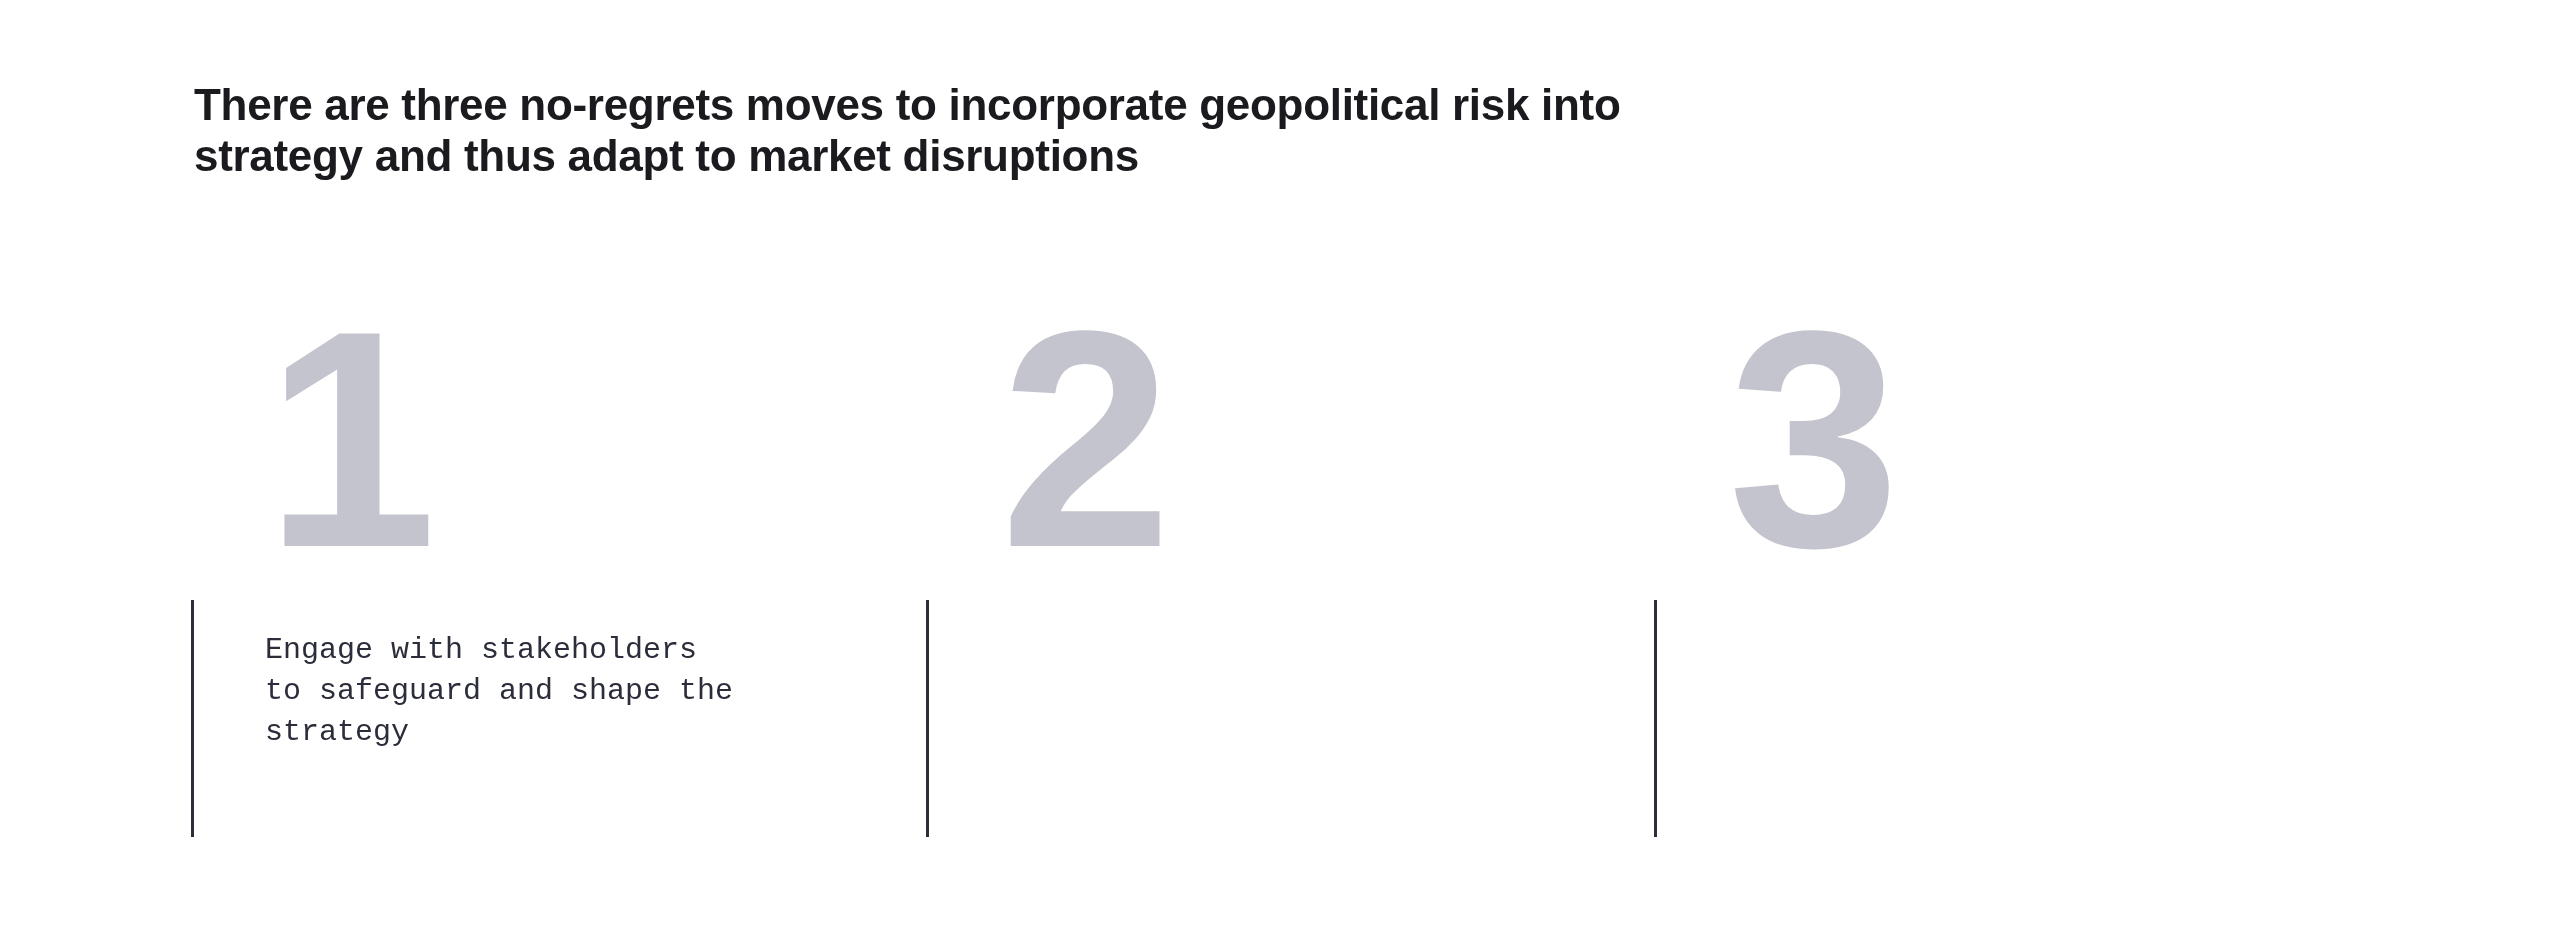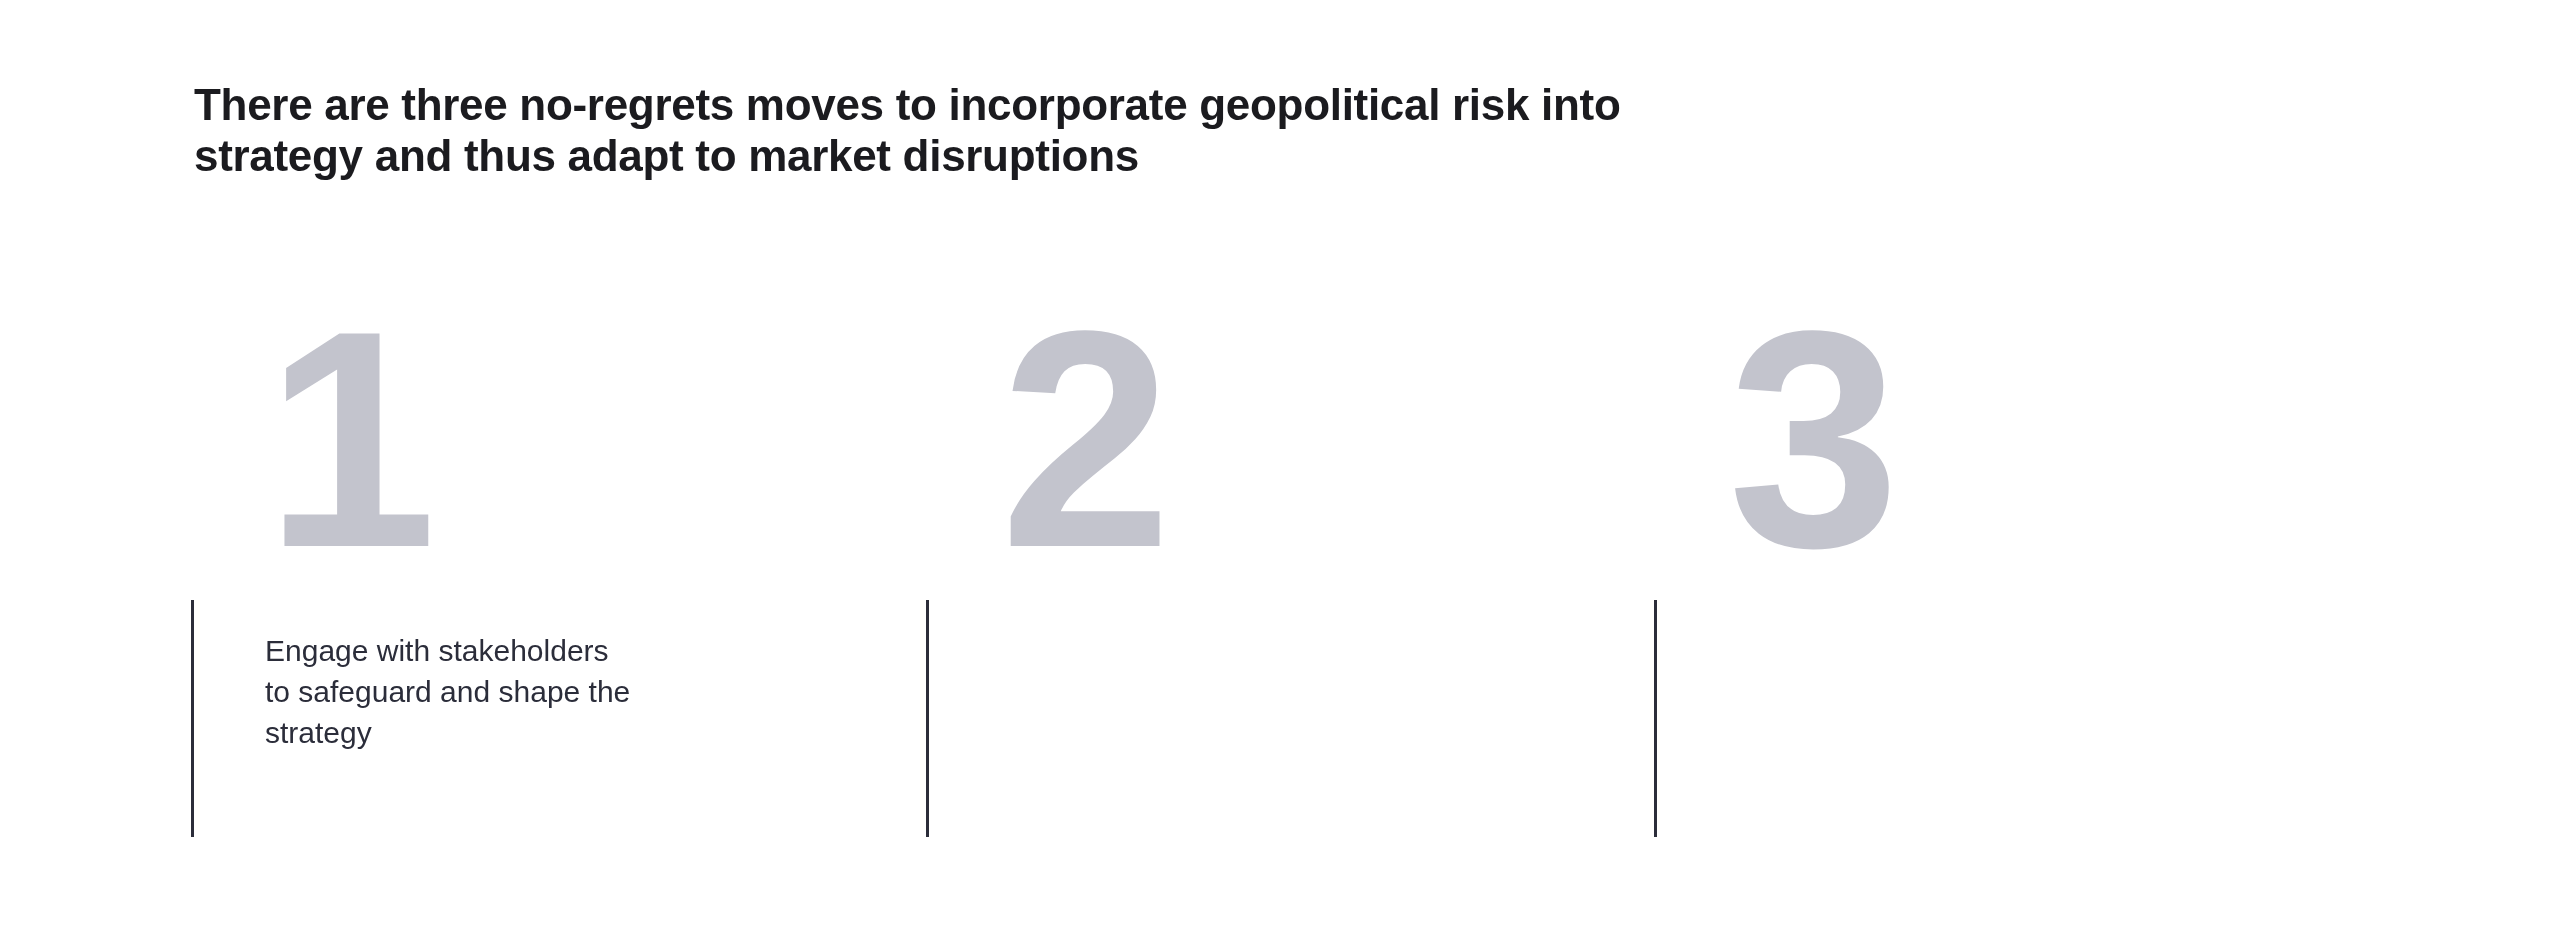--- a/index.html
+++ b/index.html
@@ -88,21 +88,21 @@
     width: 3.4px;
     height: 237px;
     background: #2b2d3a;
   }
 
   .body-text {
     position: absolute;
     left: 74px;
     top: 335px;
     width: 604px;
-    font-family: Liberation Sans, sans-serif;
+    font-family: Liberation Mono, monospace;
     font-weight: normal;
     font-size: 30px;
     line-height: 1.37;
     color: #2b2d3a;
     white-space: pre-line;
   }
 </style>
 </head>
 <body>
 

